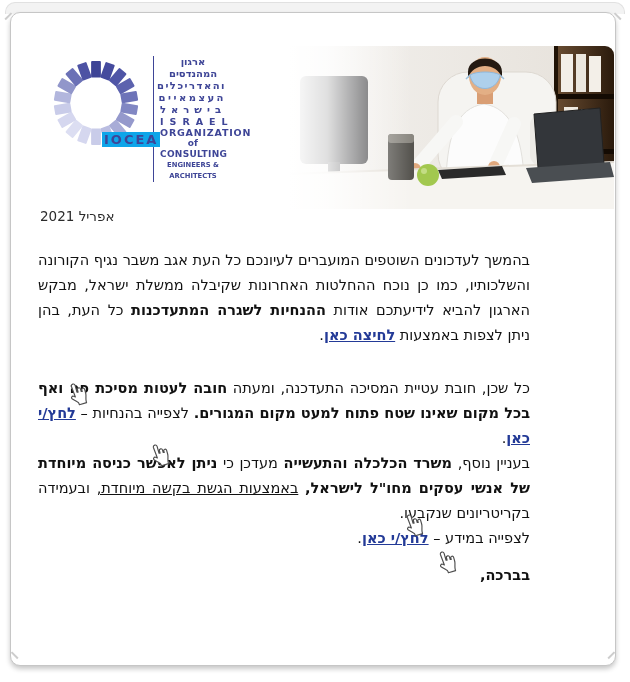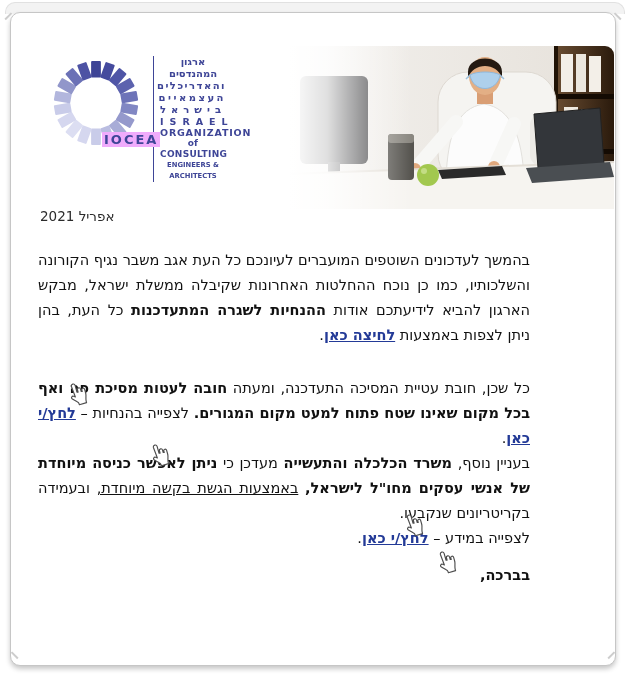--- a/index.html
+++ b/index.html
@@ -11,21 +11,21 @@
         border:1px solid #c6c6c6;border-radius:10px;box-shadow:0 3px 5px rgba(0,0,0,.22);}
   .fold{position:absolute;width:9px;height:9px;border-top:2px solid #cdcdcd;}
   .fold.tl{left:-4px;top:1px;transform:rotate(-45deg);}
   .fold.tr{right:-4px;top:1px;transform:rotate(45deg);}
   .fold.bl{left:-4px;bottom:1px;transform:rotate(45deg);}
   .fold.br{right:-4px;bottom:1px;transform:rotate(-45deg);}
 
   
   .logo{position:absolute;left:52px;top:56px;display:flex;align-items:flex-start;z-index:2;}
   .logo-circle{position:relative;width:88px;height:92px;}
-  .logo-acronym{position:absolute;left:50px;top:76px;background:#f0abfc;padding:0 2px;
+  .logo-acronym{position:absolute;left:50px;top:76px;background:#0ea5e9;padding:0 2px;
         color:#3e4597;font-weight:bold;font-size:13px;letter-spacing:2px;}
   .logo-text{margin-left:13px;border-left:1px solid #3e4597;padding-left:6px;width:66px;
         color:#3e4597;font-weight:bold;text-align:center;}
   .logo-text .he{direction:rtl;font-size:10px;line-height:12px;}
   .logo-text .he:nth-child(2){letter-spacing:1.5px;}
   .logo-text .he:nth-child(3){letter-spacing:2.5px;}
   .logo-text .he:nth-child(4){letter-spacing:5px;}
   .logo-text .en{font-size:9.5px;line-height:11px;}
   .logo-text .en:nth-child(5){letter-spacing:6px;text-align:right;}
   .logo-text .en:nth-child(6){letter-spacing:.8px;}

